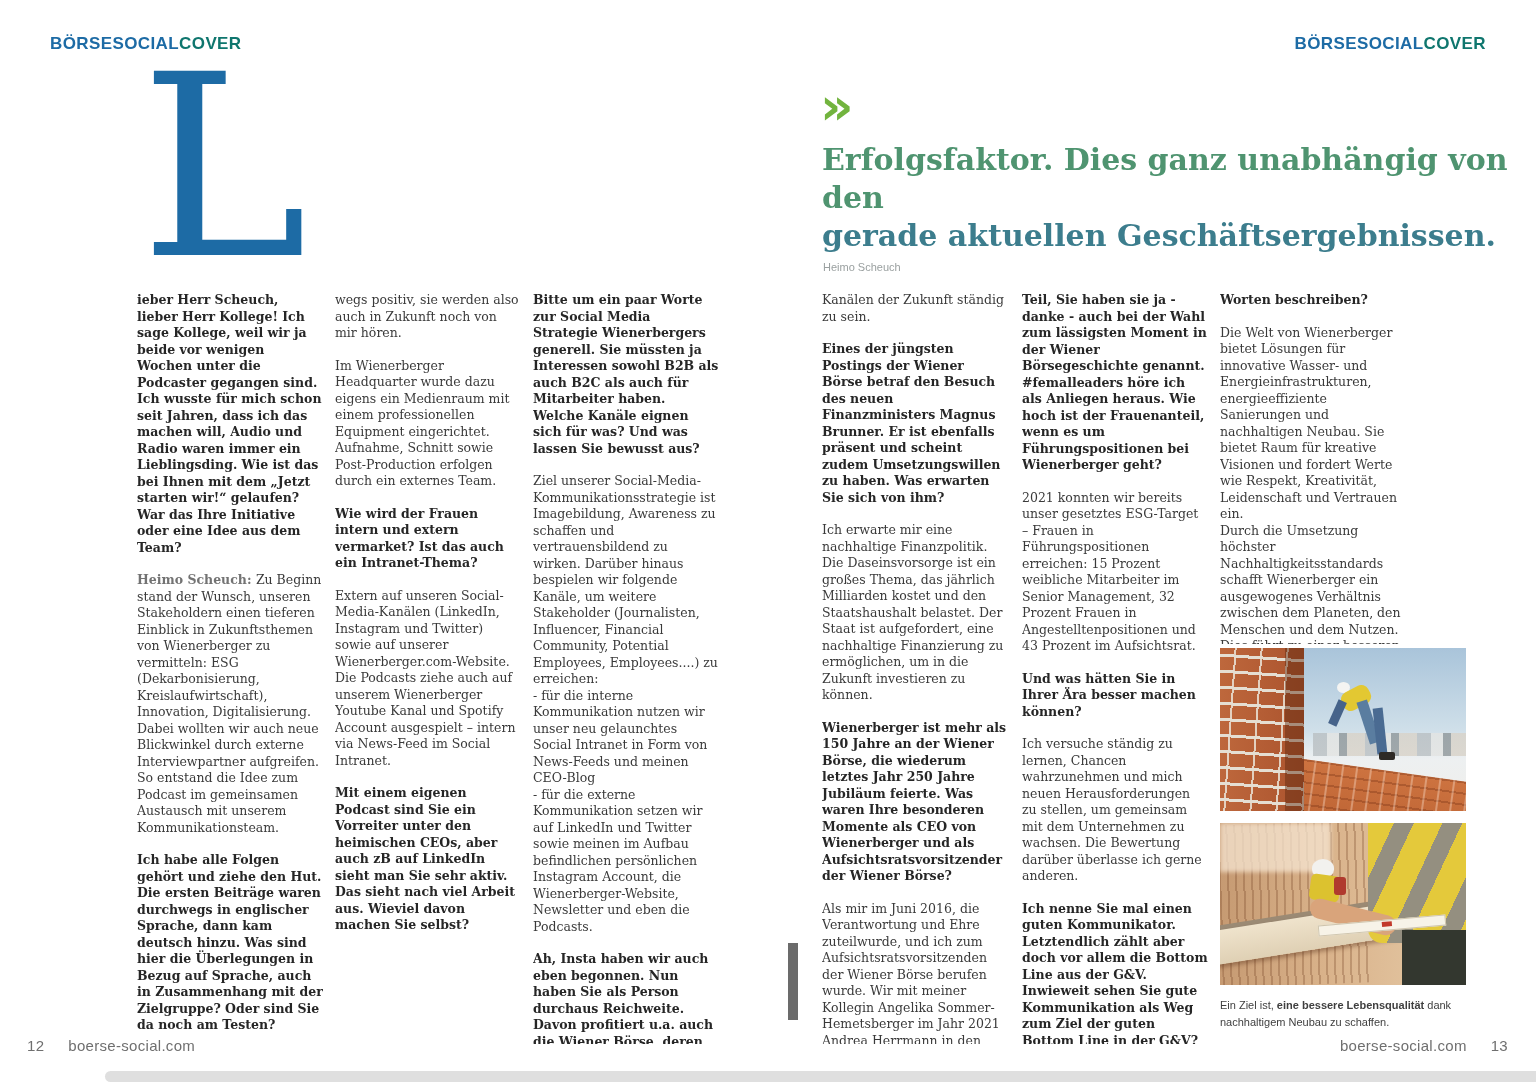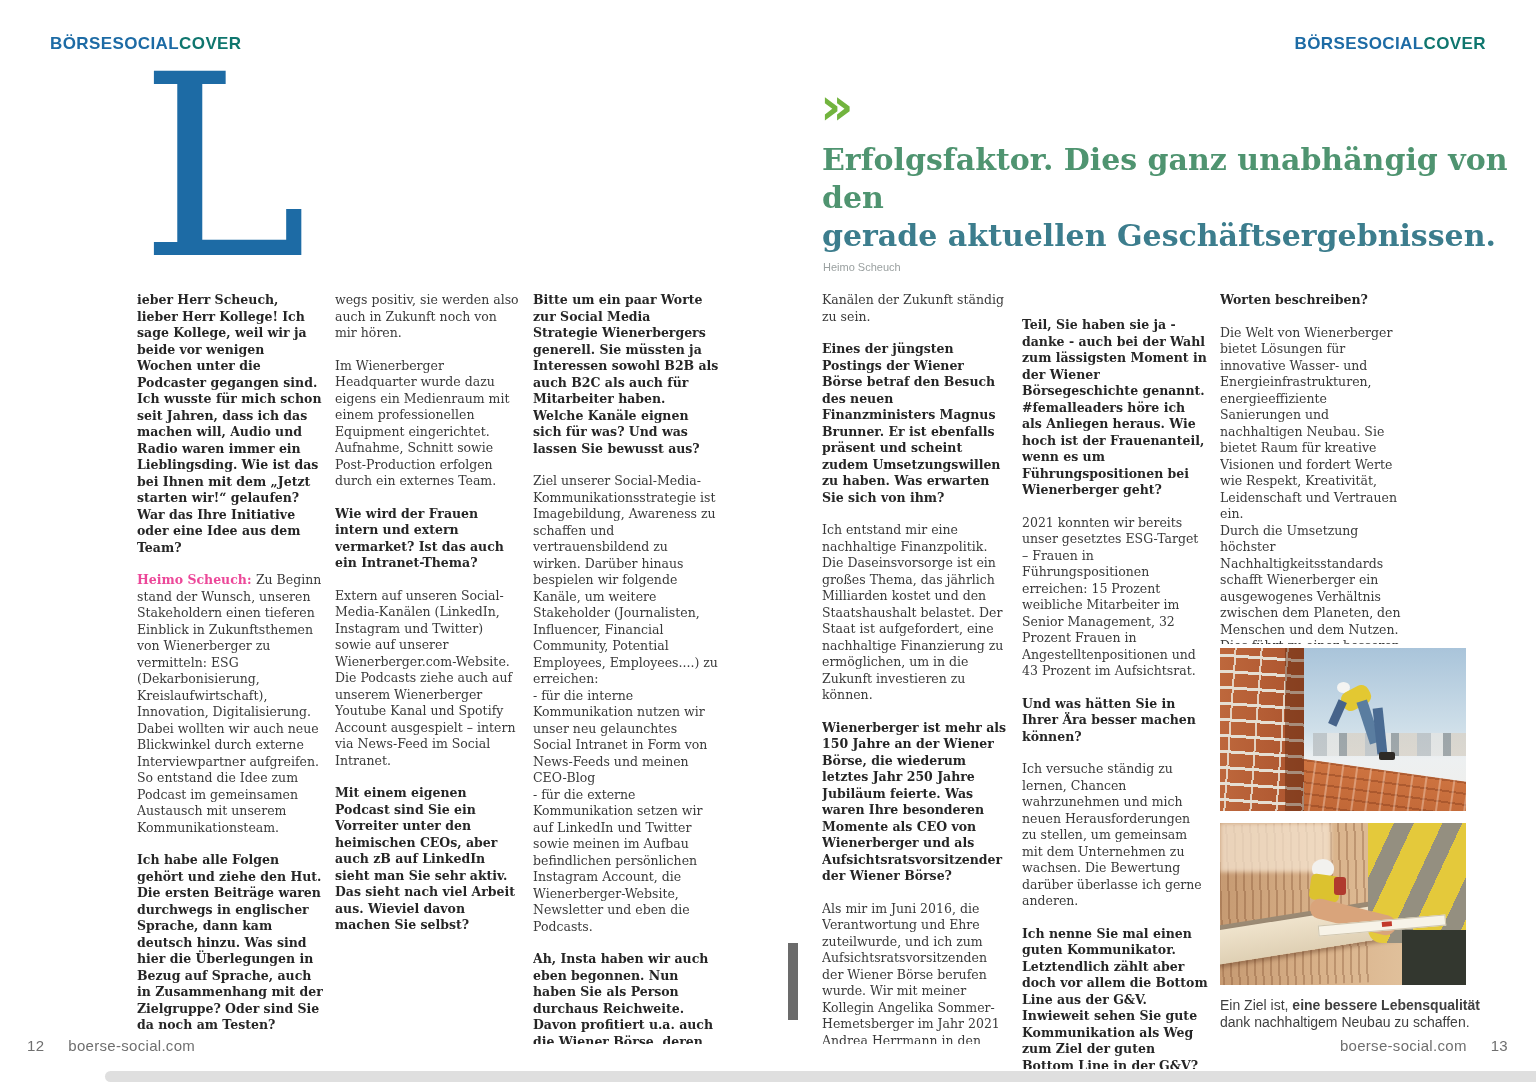--- a/index.html
+++ b/index.html
@@ -12,21 +12,21 @@
   .pgheader .section{color:#0f766e;font-weight:bold;margin-top:33px;}
   
   .dropcap{position:absolute;left:140px;top:60px;color:#1d6ba5;
            font-family:"DejaVu Serif",serif;font-size:252px;line-height:215px;font-weight:normal;}
   
   .col{position:absolute;top:292px;width:186px;overflow:hidden;
        font-size:12.5px;line-height:16.5px;color:#3a3a3a;text-align:left;
        hyphens:auto;-webkit-hyphens:auto;}
   .col p.blk{margin:0 0 16px 0;white-space:pre-line;}
   .col p.q{font-weight:bold;color:#262626;}
-  .lead{color:#ec4899;font-weight:bold;margin-top:28px;}
+  .lead{color:#737373;font-weight:bold;margin-top:28px;}
   
   .chevrons{position:absolute;left:820px;top:80px;color:#72b43e;
             font-family:"DejaVu Sans",sans-serif;font-size:52px;font-weight:bold;line-height:52px;}
   .headline{position:absolute;left:822px;top:141px;width:700px;
             font-family:"DejaVu Serif",serif;font-weight:bold;font-size:30px;line-height:38px;}
   .hl1{color:#6da243;} .hl2{color:#4f9470;} .hl3{color:#3c7d8d;}
   .byline{position:absolute;left:823px;top:261px;font-family:"Liberation Sans",sans-serif;
           font-size:11px;color:#9aa0a0;}
   
   .vbar{position:absolute;left:788px;top:943px;width:10px;height:77px;background:#6b6b6b;}
@@ -70,21 +70,21 @@
   .w2-shirt{position:absolute;left:30px;top:18px;width:12px;height:18px;background:#b03a2e;border-radius:3px;}
   .p2-vestfg{position:absolute;right:0;top:-4%;width:40%;height:78%;
            background:repeating-linear-gradient(115deg,#e4c93b 0 26px,#948f80 26px 44px);border-radius:0 0 0 14px;}
   .p2-armfg{position:absolute;right:28%;top:52%;width:88px;height:20px;background:#d9a47b;border-radius:10px;transform:rotate(14deg);}
   .p2-pants{position:absolute;right:0;bottom:0;width:26%;height:34%;background:#33372f;}
   .p2-ruler{position:absolute;left:40%;top:60%;width:126px;height:9px;background:#f7f3e8;
            border:1px solid #cfc5ae;transform:rotate(-5deg);}
   .p2-rulermark{position:absolute;left:50%;top:1px;width:10px;height:5px;background:#c2392b;}
   
   .caption{position:absolute;left:1220px;top:997px;width:292px;
-           font-family:"Liberation Sans",sans-serif;font-size:14px;line-height:17px;color:#3f3f3f;}
+           font-family:"Liberation Sans",sans-serif;font-size:11px;line-height:17px;color:#3f3f3f;}
   .caption b{font-weight:bold;}
   .footer{position:absolute;top:1037px;font-family:"Liberation Sans",sans-serif;
           font-size:15px;color:#6f6f6f;display:flex;gap:24px;letter-spacing:.3px;}
   .footer-left{left:27px;}
   .footer-right{right:28px;}
   .bottomstrip{position:absolute;left:105px;top:1071px;width:1431px;height:11px;
            background:#d9d9d9;border-radius:6px 0 0 6px;opacity:.85;}
 </style>
 </head>
 <body>
@@ -122,25 +122,25 @@
   <div class="chevrons">»</div>
   <div class="headline">
     <div class="hl2">Erfolgsfaktor. Dies ganz unabhängig von den</div>
     <div class="hl3">gerade aktuellen Geschäftsergebnissen.</div>
   </div>
   <div class="byline">Heimo Scheuch</div>
 
   <div class="col" style="left:822px;height:752px;">
       <p class="blk a">Kanälen der Zukunft ständig zu sein.</p>
       <p class="blk q">Eines der jüngsten Postings der Wiener Börse betraf den Besuch des neuen Finanzministers Magnus Brunner. Er ist ebenfalls präsent und scheint zudem Umsetzungswillen zu haben. Was erwarten Sie sich von ihm?</p>
-      <p class="blk a">Ich entstand mir eine nachhaltige Finanzpolitik. Die Daseinsvorsorge ist ein großes Thema, das jährlich Milliarden kostet und den Staatshaushalt belastet. Der Staat ist aufgefordert, eine nachhaltige Finanzierung zu ermöglichen, um in die Zukunft investieren zu können.</p>
+      <p class="blk a">Ich erwarte mir eine nachhaltige Finanzpolitik. Die Daseinsvorsorge ist ein großes Thema, das jährlich Milliarden kostet und den Staatshaushalt belastet. Der Staat ist aufgefordert, eine nachhaltige Finanzierung zu ermöglichen, um in die Zukunft investieren zu können.</p>
       <p class="blk q">Wienerberger ist mehr als 150 Jahre an der Wiener Börse, die wiederum letztes Jahr 250 Jahre Jubiläum feierte. Was waren Ihre besonderen Momente als CEO von Wienerberger und als Aufsichtsratsvorsitzender der Wiener Börse?</p>
       <p class="blk a">Als mir im Juni 2016, die Verantwortung und Ehre zuteilwurde, und ich zum Aufsichtsratsvorsitzenden der Wiener Börse berufen wurde. Wir mit meiner Kollegin Angelika Sommer-Hemetsberger im Jahr 2021 Andrea Herrmann in den Vorstand der Wiener Börse berufen haben. Stichwort #femaleleaders. Und natürlich, als die Wienerberger AG zum wiederholten Male mit dem Corporate-Bond-Preis 2021 ausgezeichnet wurde und die Königsdisziplin ATX-Preis gewann.</p>
     </div>
-  <div class="col" style="left:1022px;height:752px;margin-top:25px;">
+  <div class="col" style="left:1022px;height:752px;">
       <p class="blk q">Teil, Sie haben sie ja - danke - auch bei der Wahl zum lässigsten Moment in der Wiener Börsegeschichte genannt. #femalleaders höre ich als Anliegen heraus. Wie hoch ist der Frauenanteil, wenn es um Führungspositionen bei Wienerberger geht?</p>
       <p class="blk a">2021 konnten wir bereits unser gesetztes ESG-Target – Frauen in Führungspositionen erreichen: 15 Prozent weibliche Mitarbeiter im Senior Management, 32 Prozent Frauen in Angestelltenpositionen und 43 Prozent im Aufsichtsrat.</p>
       <p class="blk q">Und was hätten Sie in Ihrer Ära besser machen können?</p>
       <p class="blk a">Ich versuche ständig zu lernen, Chancen wahrzunehmen und mich neuen Herausforderungen zu stellen, um gemeinsam mit dem Unternehmen zu wachsen. Die Bewertung darüber überlasse ich gerne anderen.</p>
       <p class="blk q">Ich nenne Sie mal einen guten Kommunikator. Letztendlich zählt aber doch vor allem die Bottom Line aus der G&amp;V. Inwieweit sehen Sie gute Kommunikation als Weg zum Ziel der guten Bottom Line in der G&amp;V?</p>
     </div>
   <div class="col" style="left:1220px;height:352px;">
       <p class="blk q">Worten beschreiben?</p>
       <p class="blk a">Die Welt von Wienerberger bietet Lösungen für innovative Wasser- und Energieinfrastrukturen, energieeffiziente Sanierungen und nachhaltigen Neubau. Sie bietet Raum für kreative Visionen und fordert Werte wie Respekt, Kreativität, Leidenschaft und Vertrauen ein.
 Durch die Umsetzung höchster Nachhaltigkeitsstandards schafft Wienerberger ein ausgewogenes Verhältnis zwischen dem Planeten, den Menschen und dem Nutzen. Dies führt zu einer besseren Lebensqualität für alle Menschen.</p>

